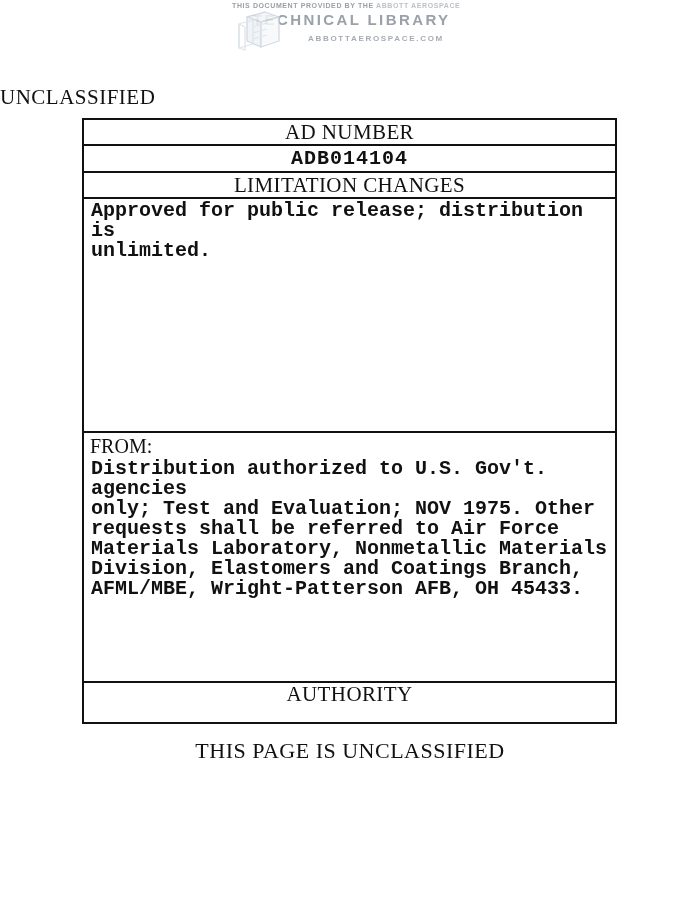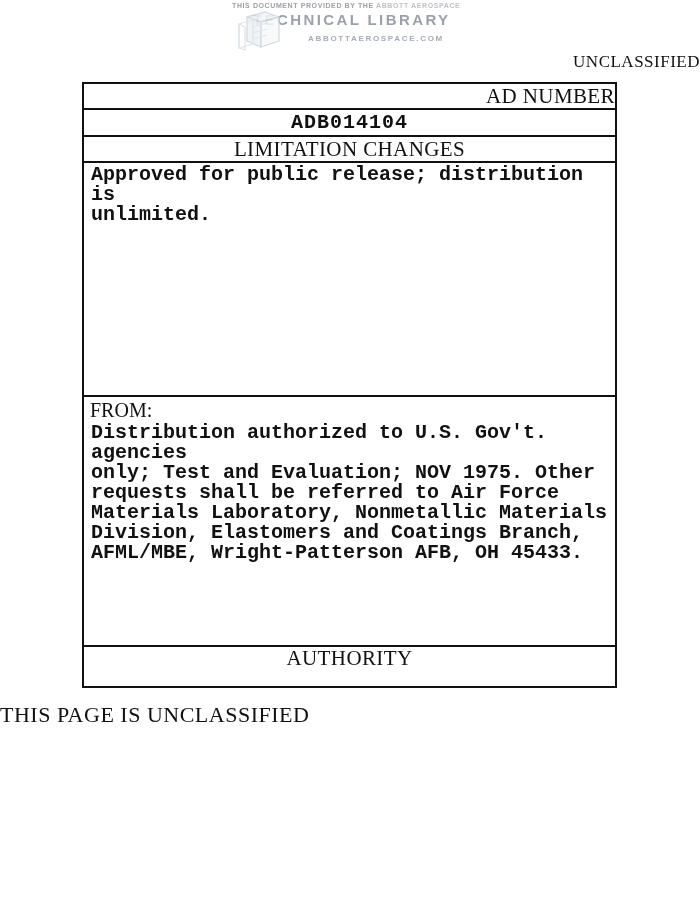--- a/index.html
+++ b/index.html
@@ -47,41 +47,42 @@
     letter-spacing:1.7px;
     color:#a6acb4;
     white-space:nowrap;
     text-align:right;
     width:214px;
     margin-top:6px;
   }
 
   
   .doc-title {
-    text-align:right;
-    font-size:17px;
+    text-align:left;
+    font-size:21px;
     line-height:21px;
     letter-spacing:0.5px;
+    margin-top:36px;
   }
 
   
   .ad-table {
     margin:10px 0 0 82px;
     width:535px;
     border:2px solid #111;
     background:#ffffff;
   }
   .row { border-bottom:2px solid #111; overflow:hidden; }
   .row:last-child { border-bottom:none; }
   .hdr {
     text-align:center;
     font-size:21px;
     letter-spacing:0.4px;
   }
-  .row-ad      { height:26px; }  .row-ad .hdr-text      { line-height:24px;text-align:right; }
+  .row-ad      { height:26px; }  .row-ad .hdr-text      { line-height:24px; }
   .row-val     { height:27px; }
   .row-limit   { height:26px; }  .row-limit .hdr-text   { line-height:24px; }
   .row-to      { height:234px; }
   .row-from    { height:250px; }
   .row-authhdr { height:39px; }  .row-authhdr .hdr-text { line-height:22px; }
   .row-authtxt { height:149px; }
 
   .mono {
     font-family:"Liberation Mono", monospace;
     font-weight:bold;
@@ -103,20 +104,21 @@
   .section-text {
     padding:2px 6px 0 7px;
   }
   .auth-text {
     padding:8px 6px 0 7px;
   }
 
   
   .footer-note {
     margin-top:14px;
+    text-align:center;
     font-size:22px;
     letter-spacing:0.5px;
   }
 </style>
 </head>
 <body>
 
 <div class="page">
 
   <div class="watermark">

